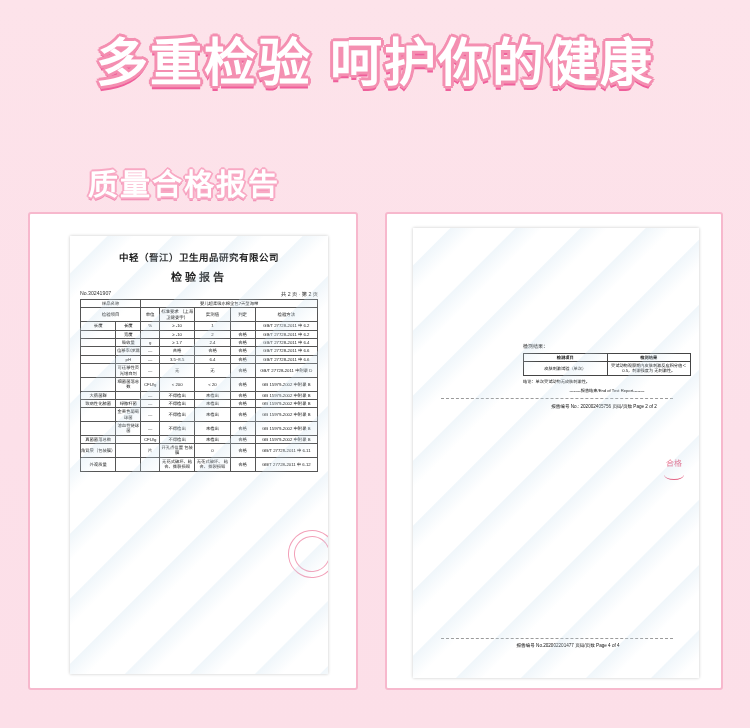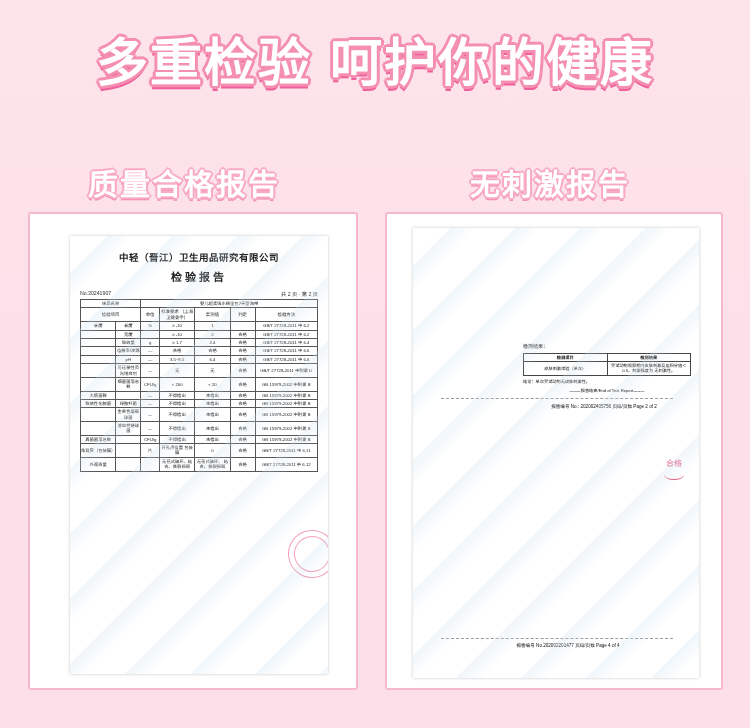--- a/index.html
+++ b/index.html
@@ -235,21 +235,20 @@
 </head>
 <body>
 
 <div class="page">
 
   <div class="headline">
     <span class="seg">多重检验</span><span class="gap"></span><span class="seg">呵护你的健康</span>
   </div>
 
   <div class="subtitle" id="sub-left">质量合格报告</div>
-  <div class="subtitle" id="sub-right">无刺激报告</div>
 
   <div class="doc-card" id="card-left">
     <div class="sheet" id="sheet-left">
       <div class="rep-head">
         <div class="rep-company">中轻（晋江）卫生用品研究有限公司</div>
         <div class="rep-title">检验报告</div>
       </div>
       <div class="rep-meta">
         <span>No.30241907</span>
         <span>共 2 页 · 第 2 页</span>

